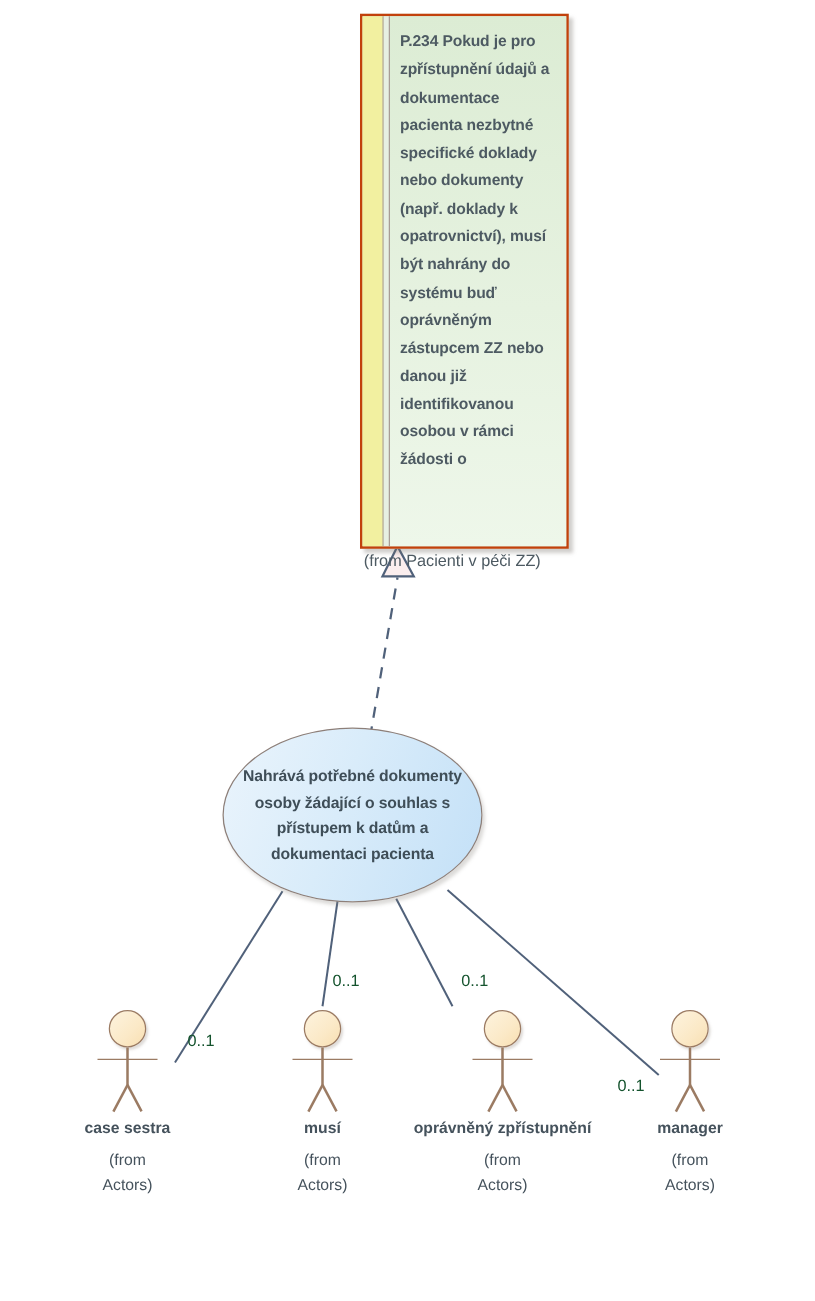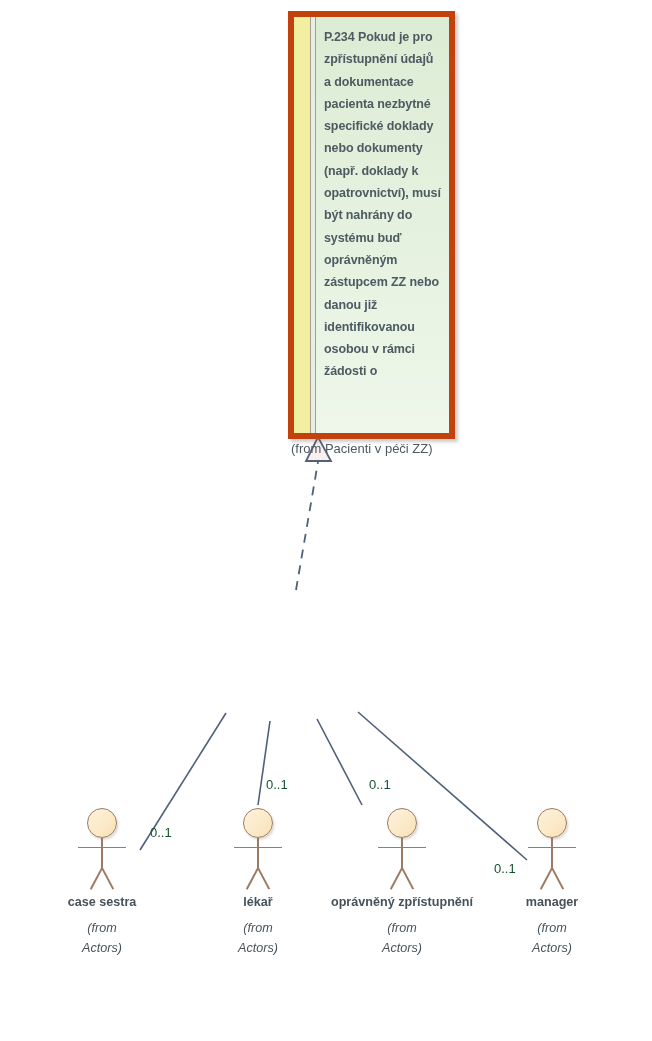--- a/index.html
+++ b/index.html
@@ -33,21 +33,21 @@
   
   #note-comment {
     position: absolute;
     left: 288px;
     top: 11px;
     width: 167px;
     height: 428px;
     box-sizing: border-box;
     display: flex;
     flex-direction: row;
-    border: 6px solid #c2410c;
+    border: 2px solid #c2410c;
     background: #dff0d8;
     box-shadow: 3px 3px 3px rgba(120,115,110,0.35);
   }
   .note-yellow-strip {
     width: 16px;
     flex: 0 0 16px;
     background: #f2f0a0;
     border-right: 1px solid #a89c95;
   }
   .note-gap-strip {
@@ -174,21 +174,20 @@
     margin-top: 4px;
     font-size: 12.6px;
     font-weight: bold;
     color: #45525c;
     line-height: 16px;
     white-space: nowrap;
   }
   .actor-from {
     margin-top: 8px;
     font-size: 12.6px;
-    font-style: italic;
     color: #45525c;
     line-height: 20px;
   }
 
   
   .multiplicity {
     position: absolute;
     font-size: 13px;
     color: #14532d;
     font-family: Liberation Sans, sans-serif;
@@ -214,20 +213,24 @@
   <div id="note-comment">
     <div class="note-yellow-strip"></div>
     <div class="note-gap-strip"></div>
     <div class="note-body">
       <div class="note-text">P.234  Pokud je pro zpřístupnění údajů a dokumentace pacienta nezbytné specifické doklady nebo dokumenty (např. doklady k opatrovnictví), musí být nahrány do systému buď oprávněným zástupcem ZZ nebo danou již identifikovanou osobou v rámci žádosti o</div>
     </div>
   </div>
 
   <div id="note-source-label">(from Pacienti v péči ZZ)</div>
 
+  <div id="use-case-ellipse">
+    <div class="ellipse-shape"></div>
+    <div id="use-case-label">Nahrává potřebné dokumenty osoby žádající o souhlas s přístupem k datům a dokumentaci pacienta</div>
+  </div>
 
   <div class="multiplicity" style="left:150px; top:825px;">0..1</div>
   <div class="multiplicity" style="left:266px; top:777px;">0..1</div>
   <div class="multiplicity" style="left:369px; top:777px;">0..1</div>
   <div class="multiplicity" style="left:494px; top:861px;">0..1</div>
 
   <div class="actor" style="left:22px; top:808px;">
     <div class="actor-figure">
       <div class="actor-head"></div>
       <div class="actor-arms"></div>
@@ -243,21 +246,21 @@
   </div>
 
   <div class="actor" style="left:178px; top:808px;">
     <div class="actor-figure">
       <div class="actor-head"></div>
       <div class="actor-arms"></div>
       <div class="actor-body-line"></div>
       <div class="actor-leg left"></div>
       <div class="actor-leg right"></div>
     </div>
-    <div class="actor-name">lékař</div>
+    <div class="actor-name">musí</div>
     <div class="actor-from">
       <div>(from</div>
       <div>Actors)</div>
     </div>
   </div>
 
   <div class="actor" style="left:322px; top:808px;">
     <div class="actor-figure">
       <div class="actor-head"></div>
       <div class="actor-arms"></div>

